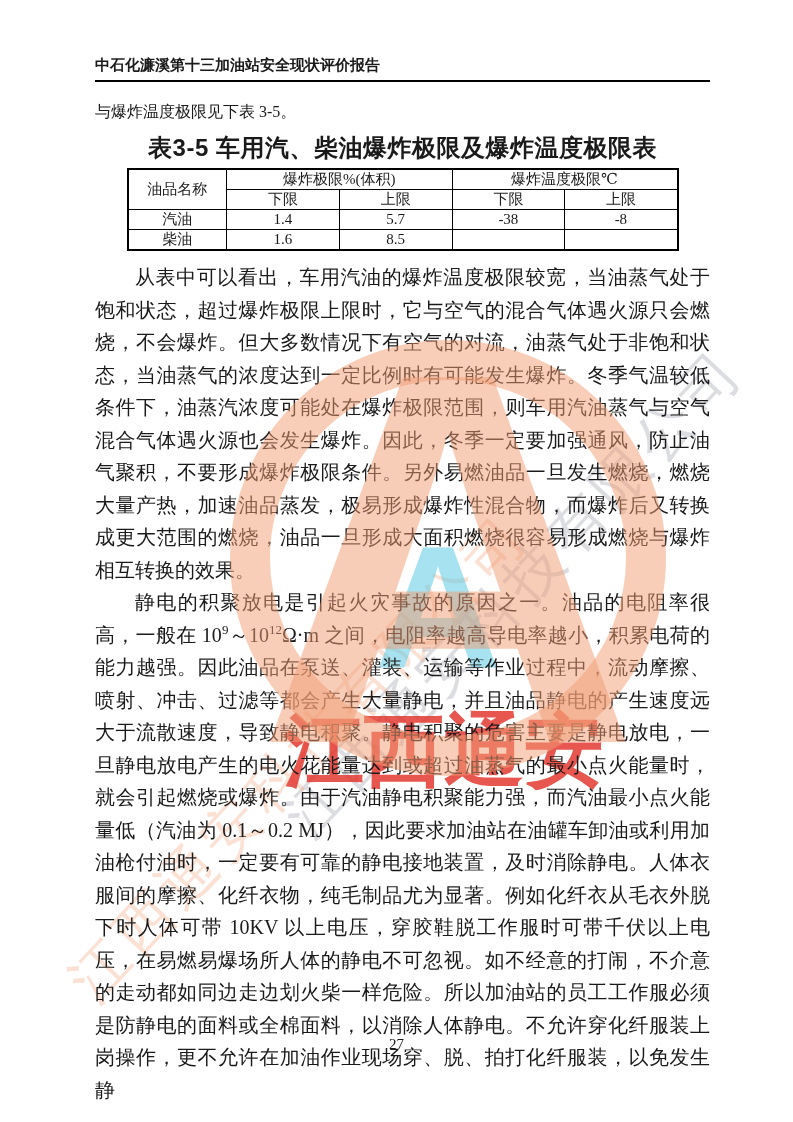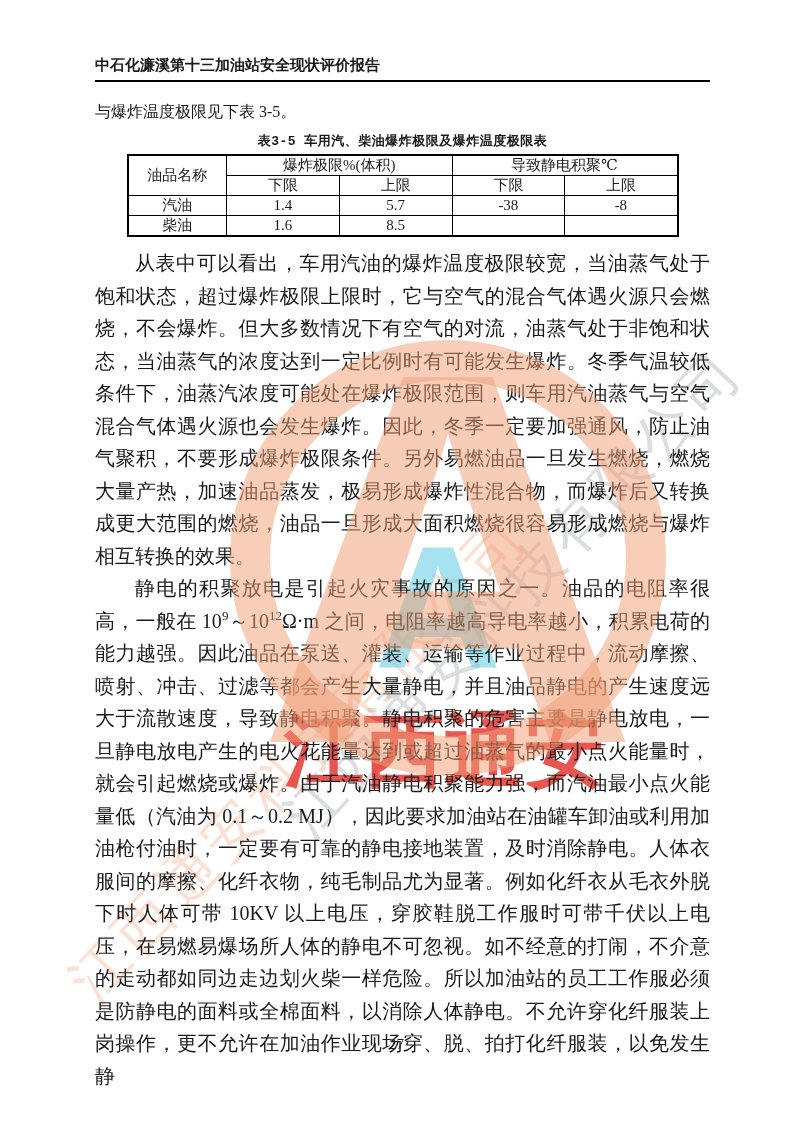--- a/index.html
+++ b/index.html
@@ -41,23 +41,23 @@
     font-size: 15px;
   }
   .intro-line {
     margin: 14px 0 4px 0;
     font-size: 16px;
     line-height: 32px;
   }
   .table-title {
     margin: 2px 0 4px 0;
     text-align: center;
-    font-family: Liberation Mono, monospace;
+    font-family: Liberation Sans, sans-serif;
     font-weight: bold;
-    font-size: 13px;
+    font-size: 24px;
     letter-spacing: 0.5px;
   }
   table.data-table {
     width: 552px;
     margin: 0 auto;
     border-collapse: collapse;
     border: 2px solid #000;
     table-layout: fixed;
   }
   table.data-table td {
@@ -114,21 +114,21 @@
         <col style="width:18%">
         <col style="width:20.5%">
         <col style="width:20.5%">
         <col style="width:20.5%">
         <col style="width:20.5%">
       </colgroup>
       <tbody>
         <tr>
           <td rowspan="2">油品名称</td>
           <td colspan="2">爆炸极限%(体积)</td>
-          <td colspan="2">导致静电积聚℃</td>
+          <td colspan="2">爆炸温度极限℃</td>
         </tr>
         <tr>
           <td>下限</td>
           <td>上限</td>
           <td>下限</td>
           <td>上限</td>
         </tr>
         <tr>
           <td>汽油</td>
           <td>1.4</td>

